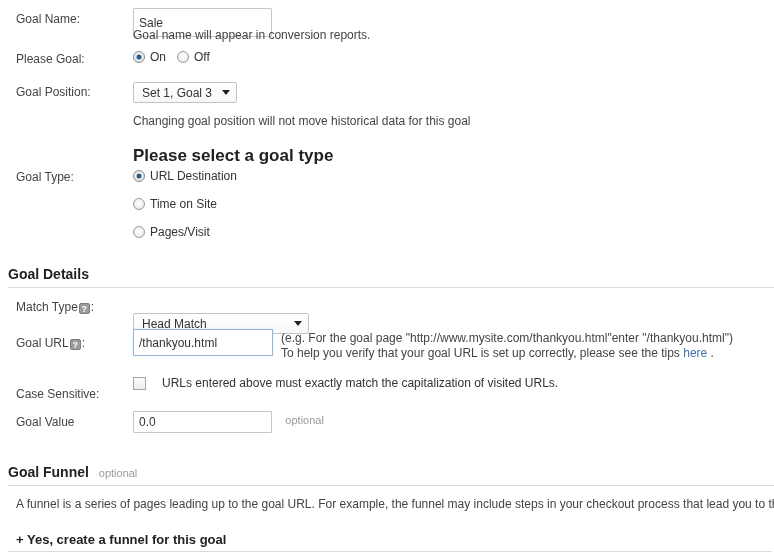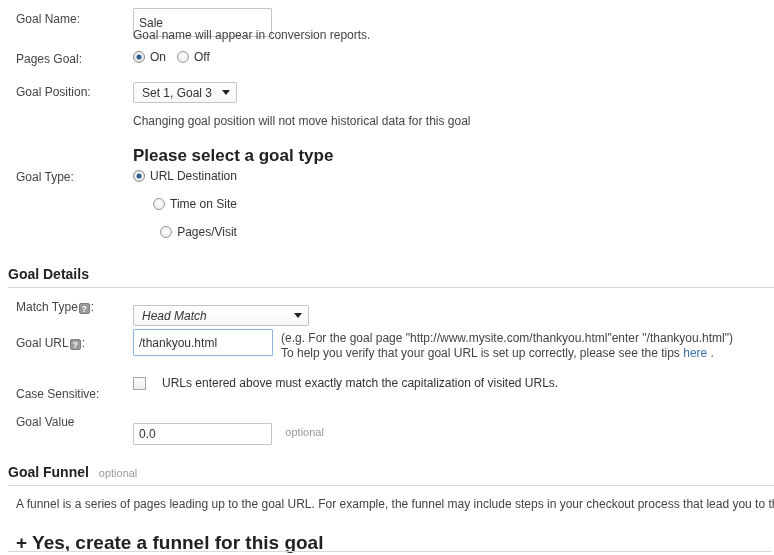--- a/index.html
+++ b/index.html
@@ -84,21 +84,20 @@
     border-left: 4px solid transparent;
     border-right: 4px solid transparent;
     border-top: 5px solid #222222;
   }
 
   
   .radio-line {
     display: flex;
     align-items: center;
     white-space: nowrap;
-    justify-content: flex-end;
   }
   .radio {
     width: 12px;
     height: 12px;
     border-radius: 50%;
     border: 1px solid #9a9a9a;
     background: radial-gradient(circle at 50% 40%, #ffffff 0%, #ececec 70%, #dcdcdc 100%);
     box-sizing: border-box;
     display: inline-block;
     position: relative;
@@ -216,42 +215,42 @@
     font-size: 12px;
     color: #444444;
     white-space: nowrap;
     overflow: hidden;
   }
 
   .funnel-toggle {
     position: absolute;
     left: 16px;
     top: 532px;
-    font-size: 19px;
+    font-size: 13px;
     font-weight: bold;
     color: #222222;
     white-space: nowrap;
     cursor: pointer;
   }
 </style>
 </head>
 <body>
 
 <div class="page">
 
   <div class="row" style="top:8px;">
     <div class="label" style="top:4px;">Goal Name:</div>
     <div class="field" style="top:0px;">
       <input class="txt" type="text" style="width: 139px; height: 29px;" value="Sale">
     </div>
   </div>
   <div class="note" style="position:absolute;left:133px;top:28px;">Goal name will appear in conversion reports.</div>
 
   <div class="row" style="top:50px;">
-    <div class="label" style="top:2px;">Pages Goal:</div>
+    <div class="label" style="top:2px;">Please Goal:</div>
     <div class="field" style="top:0px;">
       <div class="radio-line">
         <span class="radio on"></span>
         <span class="radio-label">On</span>
         <span class="radio" style="margin-left:11px;"></span>
         <span class="radio-label">Off</span>
       </div>
     </div>
   </div>
 
@@ -286,21 +285,21 @@
     </div>
   </div>
 
   <div class="section-head" style="top:266px;">Goal Details</div>
   <div class="divider" style="top:287px;"></div>
 
   <div class="row" style="top:297px;">
     <div class="label" style="top:3px;">
       <span>Match Type</span><span class="help-icon">?</span><span>:</span>
     </div>
-    <div class="field" style="top:8px;font-style:italic;">
+    <div class="field" style="top:16px;">
       <div class="select" style="width:176px;">
         <span>Head Match</span>
         <span class="caret"></span>
       </div>
     </div>
   </div>
 
   <div class="row" style="top:329px;">
     <div class="label" style="top:7px;">
       <span>Goal URL</span><span class="help-icon">?</span><span>:</span>
@@ -321,21 +320,21 @@
     <div class="field" style="top:0px;">
       <div class="radio-line">
         <span class="checkbox"></span>
         <span class="radio-label" style="margin-left:16px;">URLs entered above must exactly match the capitalization of visited URLs.</span>
       </div>
     </div>
   </div>
 
   <div class="row" style="top:411px;">
     <div class="label" style="top:4px;">Goal Value</div>
-    <div class="field" style="top:12px;">
+    <div class="field" style="top:0px;">
       <input class="txt" type="text" style="width: 139px; height: 22px;" value="0.0">
       <span class="optional" style="margin-left:10px;vertical-align:2px;">optional</span>
     </div>
   </div>
 
   <div class="section-head" style="top:464px;">
     <span>Goal Funnel</span>
     <span class="optional" style="margin-left:6px;">optional</span>
   </div>
   <div class="divider" style="top:485px;"></div>

